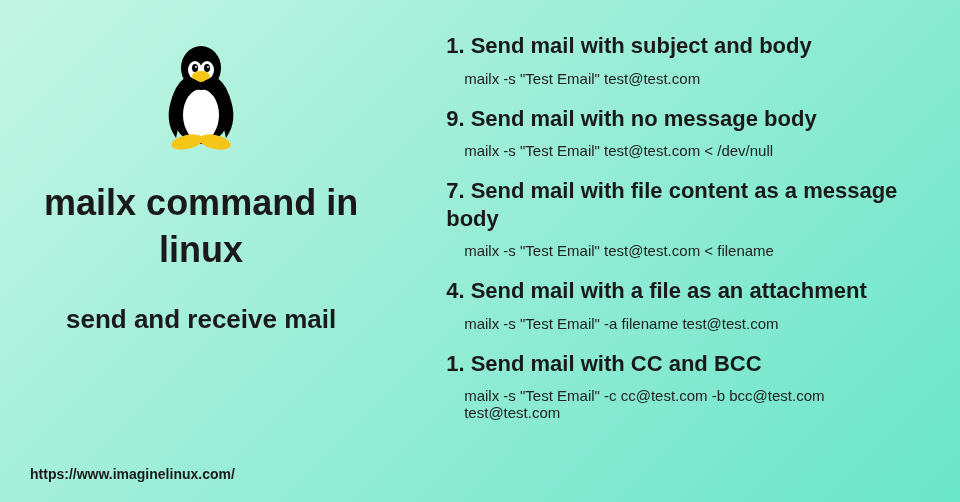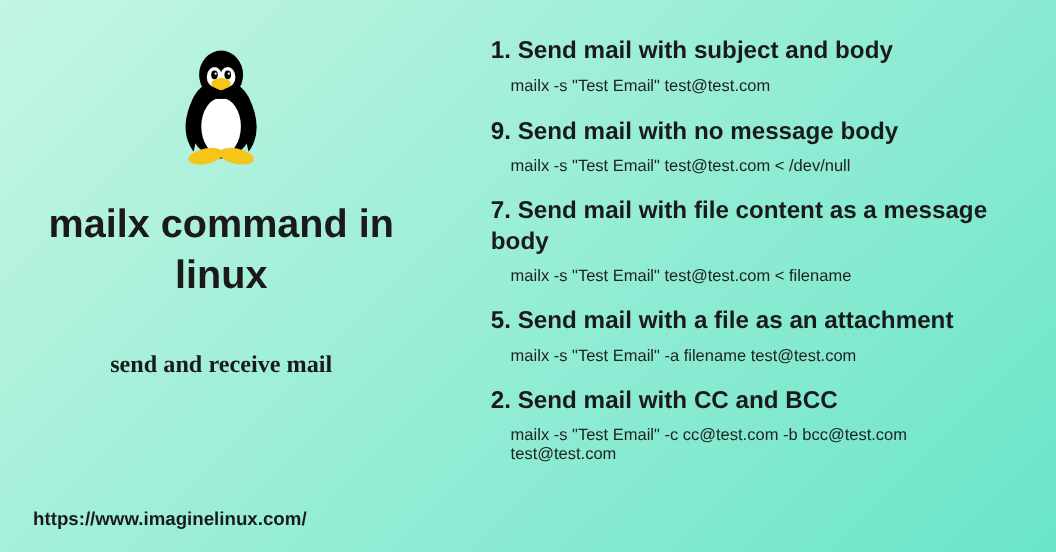--- a/index.html
+++ b/index.html
@@ -27,27 +27,26 @@
   .penguin {
     width: 100px;
     height: 110px;
     margin-bottom: 30px;
   }
   .title {
     font-size: 36px;
     font-weight: 700;
     text-align: center;
     line-height: 1.3;
-    margin-bottom: 44px;
+    margin-bottom: 30px;
   }
   .subtitle {
-    font-size: 22px;
+    font-size: 26px;
     font-weight: 700;
     text-align: right;
-    font-family: Liberation Serif, serif;
   }
   .right {
     width: 56%;
     padding: 32px 40px 0 0;
     margin-left: 44px;
   }
   .item {
     margin-bottom: 18px;
   }
   .item-heading {
@@ -59,21 +58,21 @@
   .item-command {
     font-size: 15px;
     font-weight: 400;
     padding-left: 18px;
     color: #222;
   }
   .footer-url {
     position: absolute;
     left: 30px;
     bottom: 20px;
-    font-size: 17px;
+    font-size: 14px;
     font-weight: 700;
   }
 </style>
 </head>
 <body>
 
 <div class="container">
   <div class="left">
     <div class="penguin">
       <svg viewBox="0 0 100 110">
@@ -113,23 +112,23 @@
     </div>
     <div class="item">
       <div class="item-heading">9. Send mail with no message body</div>
       <div class="item-command">mailx -s "Test Email" test@test.com &lt; /dev/null</div>
     </div>
     <div class="item">
       <div class="item-heading">7. Send mail with file content as a message body</div>
       <div class="item-command">mailx -s "Test Email" test@test.com &lt; filename</div>
     </div>
     <div class="item">
-      <div class="item-heading">5. Send mail with a file as an attachment</div>
+      <div class="item-heading">4. Send mail with a file as an attachment</div>
       <div class="item-command">mailx -s "Test Email" -a filename test@test.com</div>
     </div>
     <div class="item">
-      <div class="item-heading">2. Send mail with CC and BCC</div>
+      <div class="item-heading">1. Send mail with CC and BCC</div>
       <div class="item-command">mailx -s "Test Email" -c cc@test.com -b bcc@test.com test@test.com</div>
     </div>
   </div>
 </div>
 
 <div class="footer-url">https://www.imaginelinux.com/</div>
 
 </body></html>

